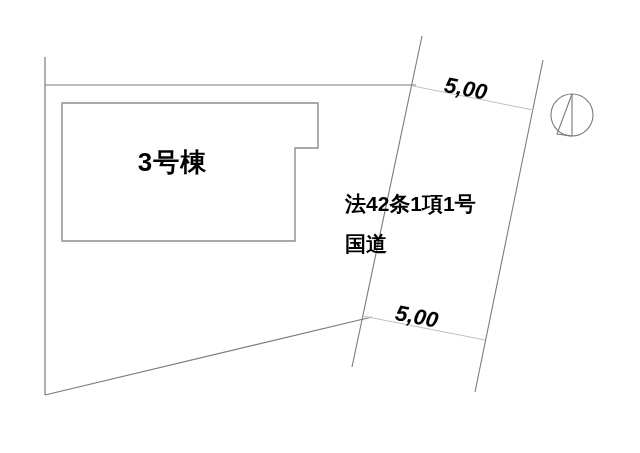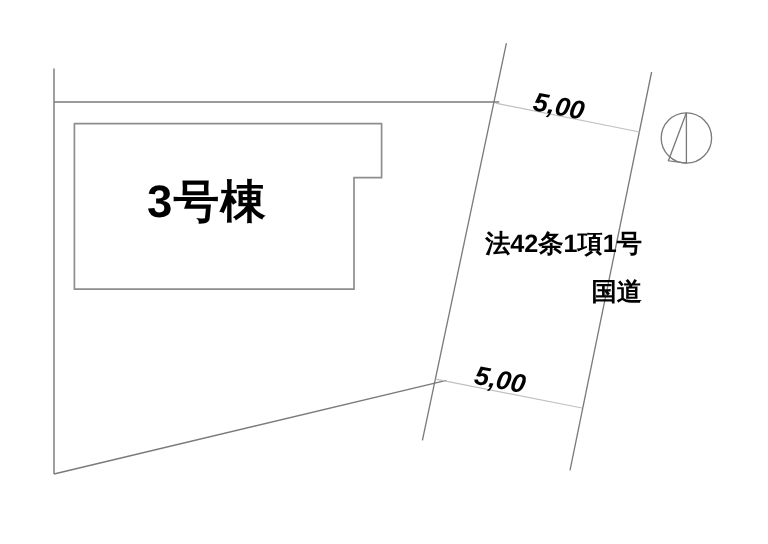--- a/index.html
+++ b/index.html
@@ -30,29 +30,29 @@
     position: absolute;
     white-space: nowrap;
     color: #000000;
     line-height: 1.12;
   }
   #building-label {
     left: 0;
     top: 148px;
     width: 345px;
     text-align: center;
-    font-size: 38px;
+    font-size: 26px;
     font-weight: 700;
     letter-spacing: 1px;
   }
   #road-label {
     left: 345px;
     top: 192px;
     width: 190px;
-    text-align: right;
+    text-align: left;
     font-size: 21px;
     font-weight: 700;
   }
   #road-label .line2 {
     display: block;
     margin-top: 16px;
   }
   .dim-label {
     font-size: 22px;
     font-style: italic;

